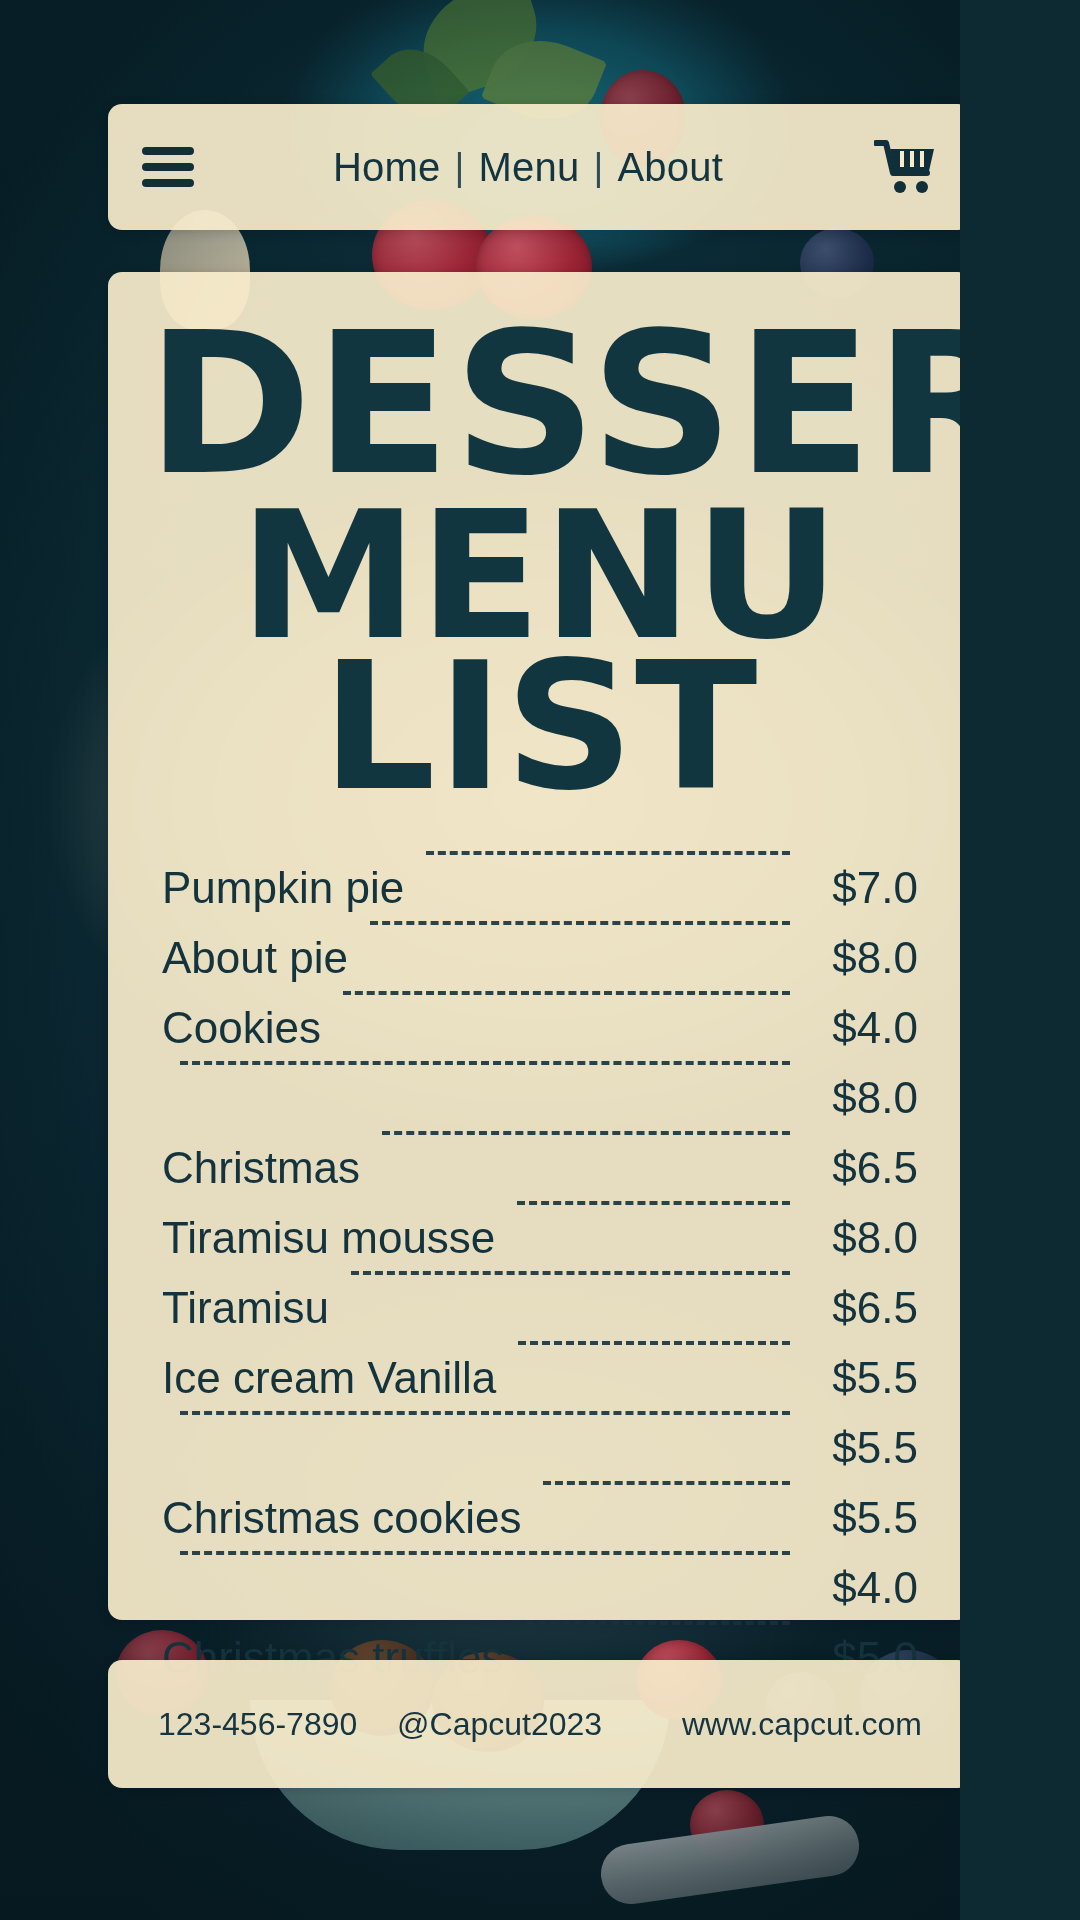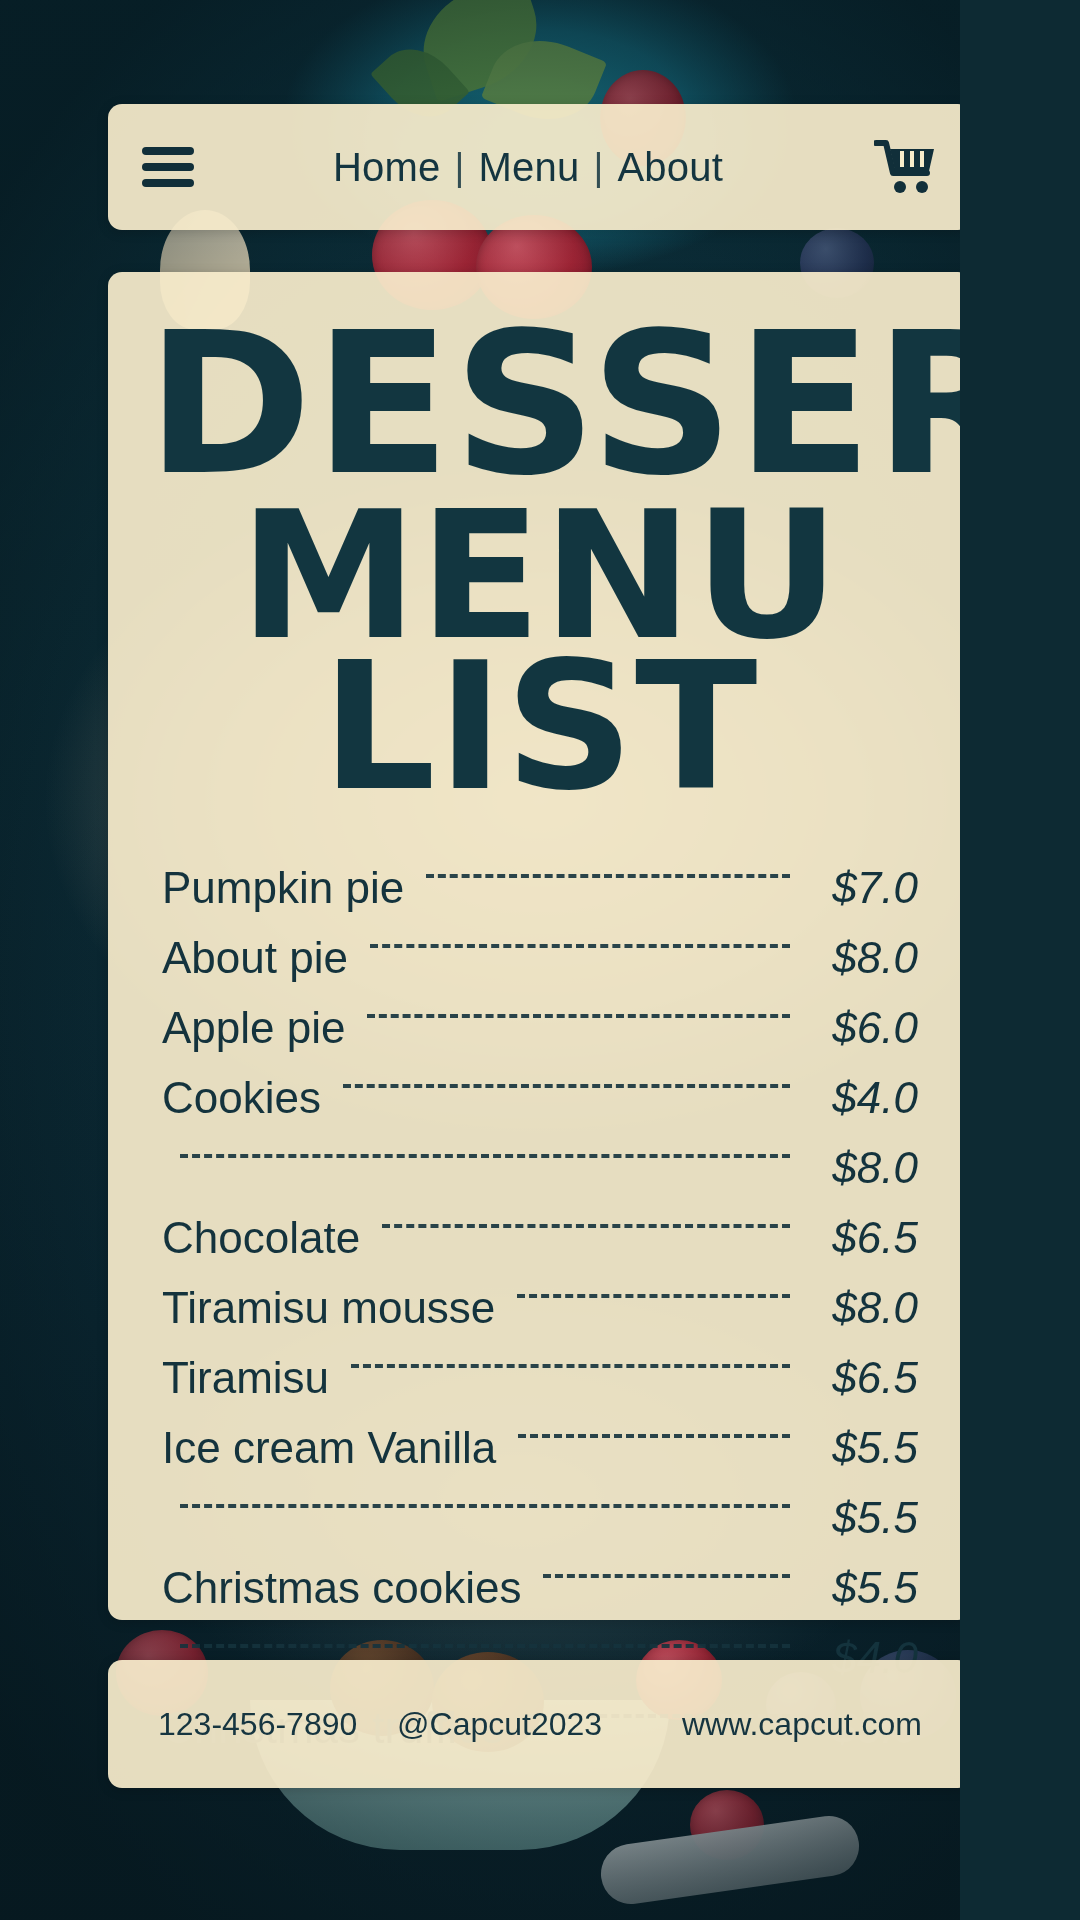--- a/index.html
+++ b/index.html
@@ -189,41 +189,40 @@
     margin-top: 12px;
     letter-spacing: 1px;
   }
 
   .items {
     margin-top: 60px;
     padding: 0 8px;
   }
   .item {
     display: flex;
-    align-items: center;
+    align-items: flex-start;
     gap: 4px;
     margin-bottom: 20px;
     color: #14333d;
     font-size: 44px;
   }
   .item .name { white-space: nowrap; }
   .item .dots {
     flex: 1;
     margin: 0 18px;
     position: relative;
     height: 1px;
     top: -12px;
     border-top: 4px dashed #15333d;
     opacity: .9;
   }
   .item .price {
     white-space: nowrap;
     min-width: 106px;
     text-align: right;
-    font-style: italic;
   }
 
   
   .footer {
     top: 1660px;
     height: 128px;
     display: flex;
     align-items: center;
     justify-content: space-between;
     padding: 0 50px;
@@ -297,35 +296,30 @@
         <span class="name">Pumpkin pie</span>
         <span class="dots"></span>
         <span class="price">$7.0</span>
       </div>
       <div class="item">
         <span class="name">About pie</span>
         <span class="dots"></span>
         <span class="price">$8.0</span>
       </div>
       <div class="item">
-        <span class="name">Apple pie</span>
-        <span class="dots"></span>
-        <span class="price">$6.0</span>
-      </div>
-      <div class="item">
         <span class="name">Cookies</span>
         <span class="dots"></span>
         <span class="price">$4.0</span>
       </div>
       <div class="item">
         <span class="dots"></span>
         <span class="price">$8.0</span>
       </div>
       <div class="item">
-        <span class="name">Chocolate</span>
+        <span class="name">Christmas</span>
         <span class="dots"></span>
         <span class="price">$6.5</span>
       </div>
       <div class="item">
         <span class="name">Tiramisu mousse</span>
         <span class="dots"></span>
         <span class="price">$8.0</span>
       </div>
       <div class="item">
         <span class="name">Tiramisu</span>

